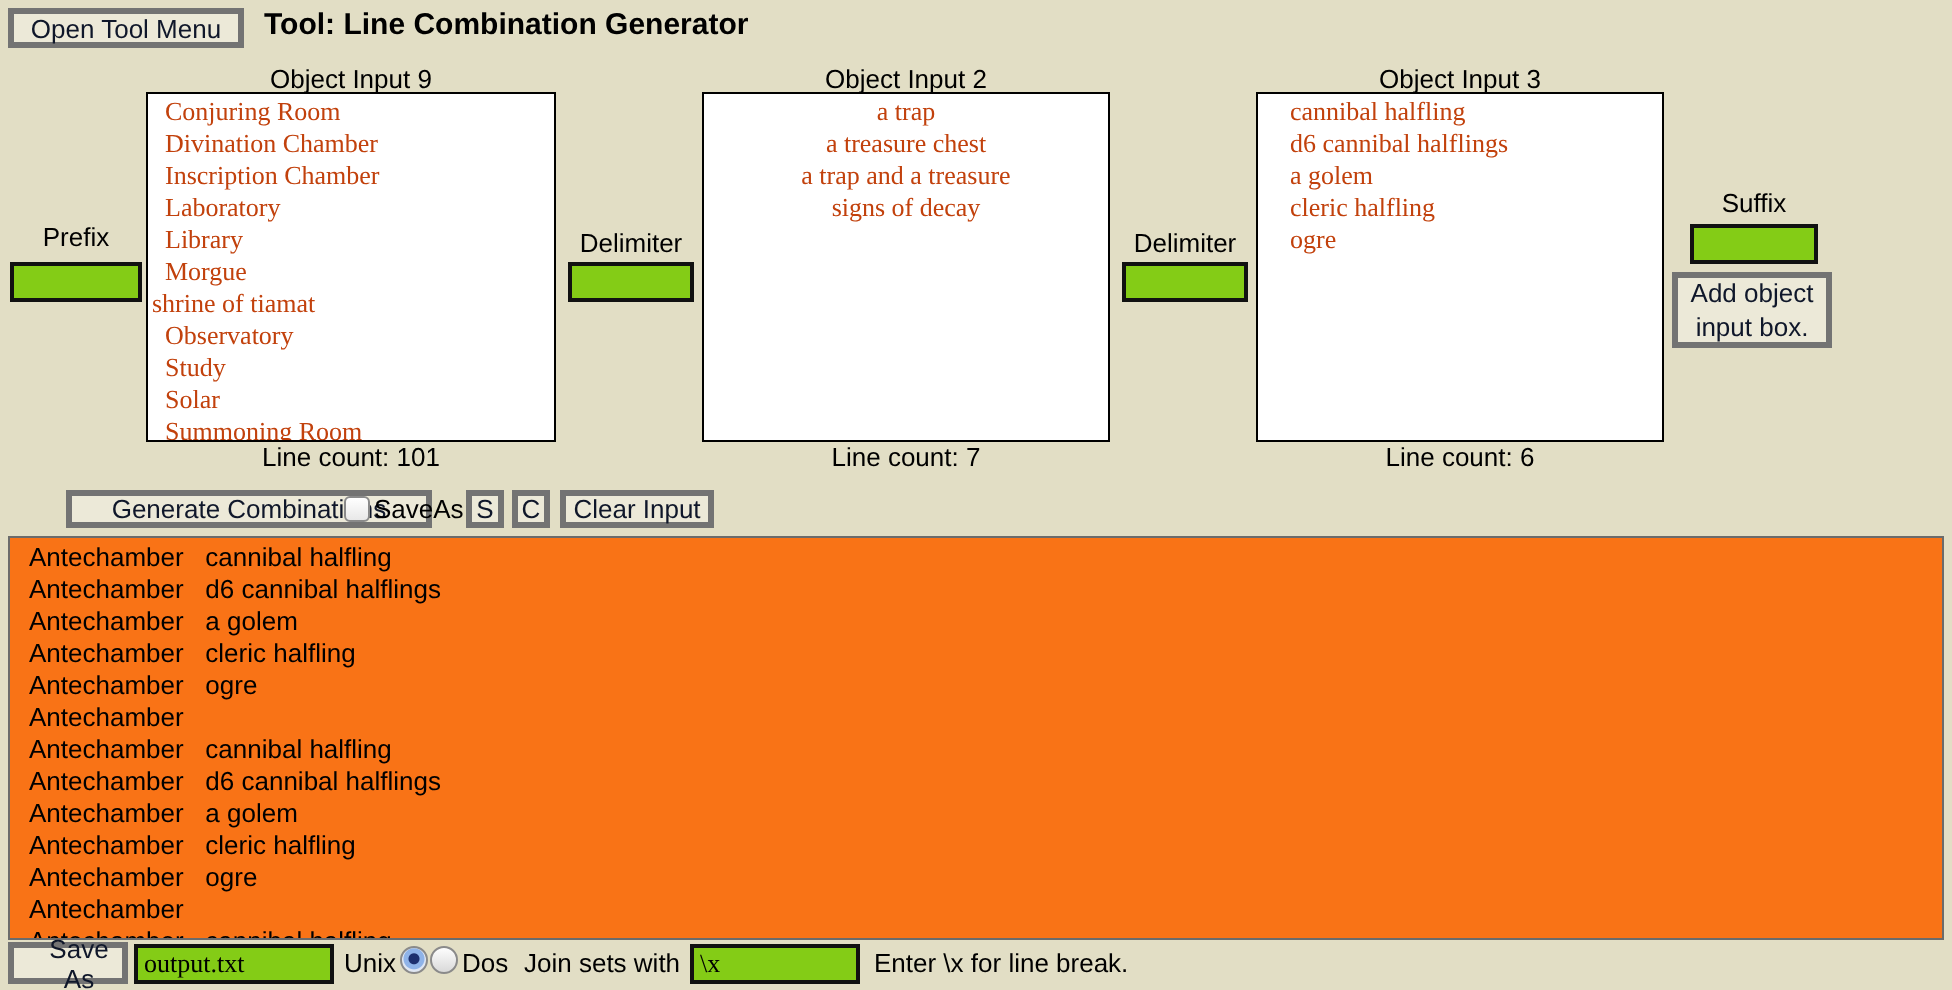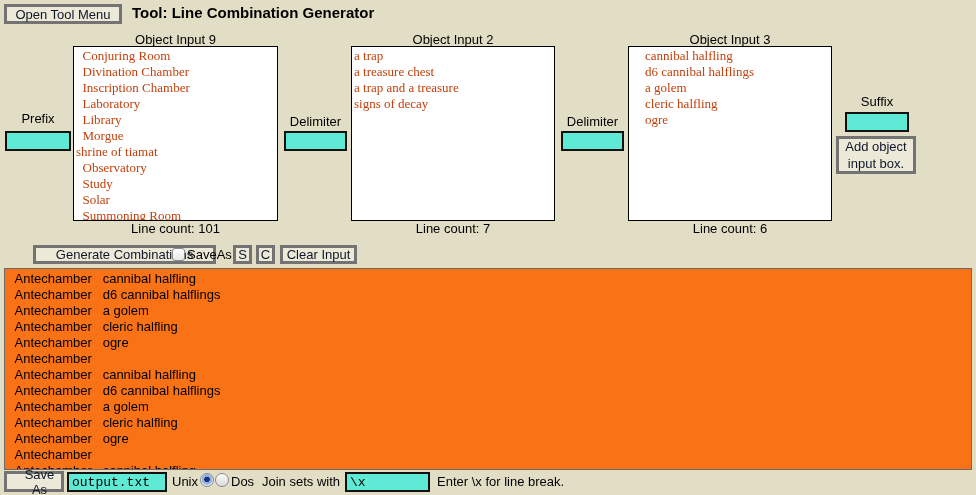--- a/index.html
+++ b/index.html
@@ -6,22 +6,22 @@
   #app{position:relative;width:976px;height:495px;background:#e2dec5;
        font-family:"Liberation Sans",sans-serif;font-size:13px;color:#000;overflow:hidden;}
   .btn{position:absolute;display:flex;align-items:center;justify-content:center;
        background:#ece9d8;border:3px solid #737373;font-family:"Liberation Sans",sans-serif;
        font-size:13px;color:#0f172a;padding:0;box-sizing:border-box;cursor:pointer;}
   .lbl{position:absolute;white-space:nowrap;}
   .center{text-align:center;}
   textarea.objbox{position:absolute;box-sizing:border-box;background:#fff;border:1px solid #000;
        font-family:Liberation Serif, serif;font-size:13px;line-height:16px;color:#c2410c;
        resize:none;overflow:hidden;padding:1px 2px;white-space:pre;}
-  input.txt{position:absolute;box-sizing:border-box;background:#5eead4;border:2px solid #111;
-       font-family:Liberation Mono, monospace;font-size:13px;color:#000;padding:1px 3px;}
+  input.txt{position:absolute;box-sizing:border-box;background:#84cc16;border:2px solid #111;
+       font-family:Liberation Serif, serif;font-size:13px;color:#000;padding:1px 3px;}
   #output{position:absolute;left:4px;top:268px;width:968px;height:202px;box-sizing:border-box;
        background:#f97316;border:1px solid #6b6b6b;white-space:pre;overflow:hidden;
        font-family:"Liberation Sans",sans-serif;font-size:13px;line-height:16px;padding:2px 3px;}
   .checkbox{position:absolute;width:13px;height:13px;background:linear-gradient(#ffffff,#e8e8e8);
        border:1px solid #8a8a8a;border-radius:3px;box-sizing:border-box;cursor:pointer;}
   .radio{position:absolute;width:14px;height:14px;border-radius:50%;box-sizing:border-box;
        border:1px solid #8a8a8a;cursor:pointer;}
   .radio.on{background:radial-gradient(circle at 50% 45%, #1d2f6e 0 2.5px, #8fb3e8 3px 5px, #dfe6f2 5.5px);}
   .radio.off{background:linear-gradient(#fdfdfd,#d9d9d9);}
   .title{font-weight:bold;font-size:15px;}
@@ -42,21 +42,21 @@
   Divination Chamber
   Inscription Chamber
   Laboratory
   Library
   Morgue
 shrine of tiamat
   Observatory
   Study
   Solar
   Summoning Room</textarea>
-  <textarea class="objbox" style="left: 351px; top: 46px; width: 204px; height: 175px;" spellcheck="false">a trap
+  <textarea class="objbox" style="left: 351px; top: 46px; width: 204px; height: 175px; text-align: center;" spellcheck="false">a trap
 a treasure chest
 a trap and a treasure
 signs of decay</textarea>
   <textarea class="objbox" style="left: 628px; top: 46px; width: 204px; height: 175px; padding-left: 16px;" spellcheck="false">cannibal halfling
 d6 cannibal halflings
 a golem
 cleric halfling
 ogre</textarea>
 
   <div class="lbl center" style="left:73px;top:221px;width:205px;">Line count: 101</div>

